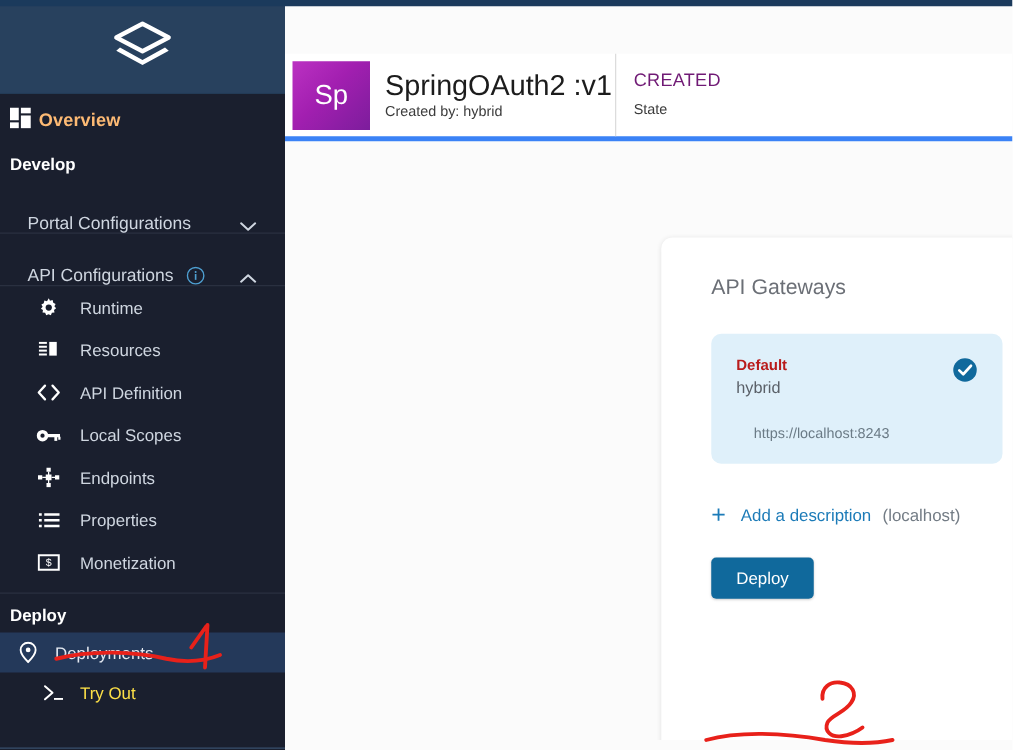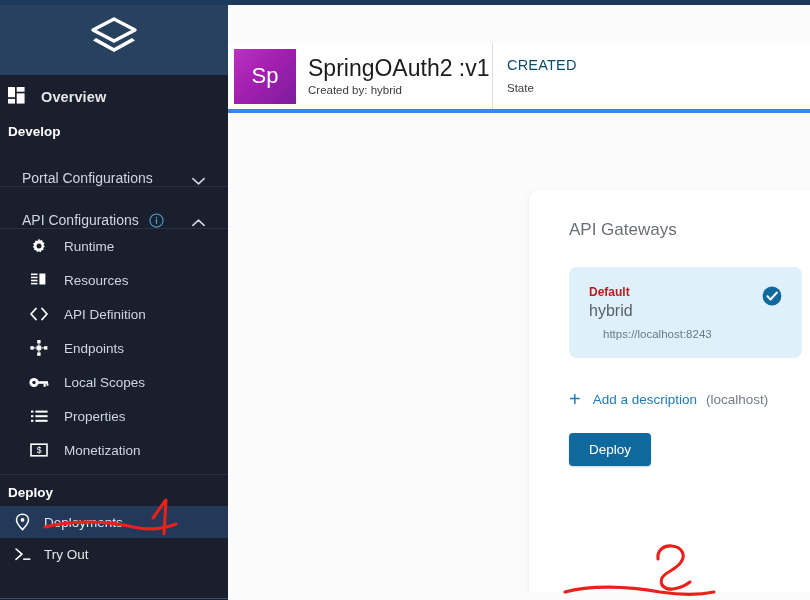--- a/index.html
+++ b/index.html
@@ -45,22 +45,22 @@
   .nav-overview {
     display: flex;
     align-items: center;
     height: 34px;
     padding: 0 0 0 8px;
     margin-top: 5px;
   }
   .nav-overview .label {
     font-size: 14.5px;
     font-weight: bold;
-    color: #e5e5e5;
-    margin-left: 16px;
+    color: #fdba74;
+    margin-left: 6px;
     letter-spacing: .1px;
   }
 
   .group-header {
     font-size: 13.5px;
     font-weight: bold;
     color: #ffffff;
     padding: 10px 12px 6px 8px;
   }
 
@@ -120,23 +120,23 @@
   .deploy-row .ico {
     width: 24px; height: 20px;
     display: inline-flex; align-items: center; justify-content: center;
     margin-right: 10px; color: #ffffff;
   }
 
   .tryout-row {
     display: flex;
     align-items: center;
     height: 32px;
-    padding-left: 12px;
-    font-size: 13.5px;
-    color: #e5e5e5;
+    padding-left: 32px;
+    font-size: 13.5px;
+    color: #fde047;
   }
   .tryout-row .ico {
     width: 24px; height: 20px;
     display: inline-flex; align-items: center; justify-content: center;
     margin-right: 8px; color: #ffffff;
   }
   .sidebar-bottom-rule {
     position: absolute;
     left: 0; bottom: 1px; width: 228px; height: 1px;
     background: #38506e;
@@ -182,21 +182,21 @@
   .api-sub {
     font-size: 11.5px;
     color: #3b3b3b;
     margin-top: 3px;
   }
   .header-state {
     padding: 14px 0 0 14px;
   }
   .state-value {
     font-size: 14.5px;
-    color: #0c4a6e;
+    color: #701a75;
     letter-spacing: .2px;
   }
   .state-label {
     font-size: 11.5px;
     color: #3b3b3b;
     margin-top: 9px;
   }
 
   
   .main {
@@ -235,21 +235,21 @@
     display: flex;
     align-items: flex-start;
     justify-content: space-between;
   }
   .gw-name {
     font-size: 12px;
     font-weight: bold;
     color: #b91c1c;
   }
   .gw-type {
-    font-size: 16px;
+    font-size: 13px;
     color: #5a6068;
     margin-top: 3px;
   }
   .gw-check { flex: 0 0 auto; margin-top: 1px; }
 
   .vhost-wrap {
     position: relative;
     margin-top: 30px;
   }
   .vhost-legend {
@@ -269,21 +269,21 @@
     background: transparent;
     padding: 0 12px;
     font-size: 16px;
     color: #7b8590;
     font-family: "Liberation Sans", sans-serif;
     outline: none;
   }
   .vhost-url {
     font-size: 11.5px;
     color: #6b7b86;
-    margin-top: 8px;
+    margin-top: 24px;
     padding-left: 14px;
   }
 
   .add-desc {
     display: flex;
     align-items: center;
     margin: 31px 0 0 40px;
   }
   .plus-icon {
     color: #1c7bb8;
@@ -405,50 +405,50 @@
     </div>
 
     <div class="subitem">
       <span class="ico">
         <svg width="20" height="14" viewBox="0 0 20 14">
           <path d="M7 1.5 L2 7 L7 12.5" fill="none" stroke="#ffffff" stroke-width="1.8" stroke-linecap="round" stroke-linejoin="round"></path>
           <path d="M13 1.5 L18 7 L13 12.5" fill="none" stroke="#ffffff" stroke-width="1.8" stroke-linecap="round" stroke-linejoin="round"></path>
         </svg>
       </span>
       <span class="s-label">API Definition</span>
+    </div>
+
+    <div class="subitem">
+      <span class="ico">
+        <svg width="20" height="13" viewBox="0 0 20 13" fill="#ffffff">
+          <circle cx="5" cy="6.5" r="4.6"></circle>
+          <circle cx="5" cy="6.5" r="1.7" fill="#1a1f2e"></circle>
+          <rect x="8.4" y="5.2" width="10.6" height="2.6"></rect>
+          <rect x="14.5" y="7.4" width="2.3" height="3.3"></rect>
+          <rect x="17.6" y="7.4" width="1.8" height="2.4"></rect>
+        </svg>
+      </span>
+      <span class="s-label">Local Scopes</span>
     </div>
 
     <div class="subitem">
       <span class="ico">
         <svg width="18" height="16" viewBox="0 0 18 16" fill="#ffffff">
           <rect x="7.2" y="0" width="3.4" height="3.4"></rect>
           <rect x="7.2" y="12.4" width="3.4" height="3.4"></rect>
           <rect x="0.4" y="6.2" width="3.4" height="3.4"></rect>
           <rect x="14" y="6.2" width="3.4" height="3.4"></rect>
           <rect x="8.4" y="3.4" width="1" height="3"></rect>
           <rect x="8.4" y="9.6" width="1" height="3"></rect>
           <rect x="3.8" y="7.4" width="3" height="1"></rect>
           <rect x="11.2" y="7.4" width="3" height="1"></rect>
           <rect x="6.6" y="5.6" width="4.6" height="4.6"></rect>
         </svg>
       </span>
       <span class="s-label">Endpoints</span>
-    </div>
-
-    <div class="subitem">
-      <span class="ico">
-        <svg width="20" height="13" viewBox="0 0 20 13" fill="#ffffff">
-          <circle cx="5" cy="6.5" r="4.6"></circle>
-          <circle cx="5" cy="6.5" r="1.7" fill="#1a1f2e"></circle>
-          <rect x="8.4" y="5.2" width="10.6" height="2.6"></rect>
-          <rect x="14.5" y="7.4" width="2.3" height="3.3"></rect>
-          <rect x="17.6" y="7.4" width="1.8" height="2.4"></rect>
-        </svg>
-      </span>
-      <span class="s-label">Local Scopes</span>
     </div>
 
     <div class="subitem">
       <span class="ico">
         <svg width="17" height="13" viewBox="0 0 17 13" fill="#ffffff">
           <rect x="0" y="0.6" width="2.4" height="2"></rect>
             <rect x="4.4" y="0.6" width="12.2" height="2"></rect>
           <rect x="0" y="5.2" width="2.4" height="2"></rect>
             <rect x="4.4" y="5.2" width="12.2" height="2"></rect>
           <rect x="0" y="9.8" width="2.4" height="2"></rect>

